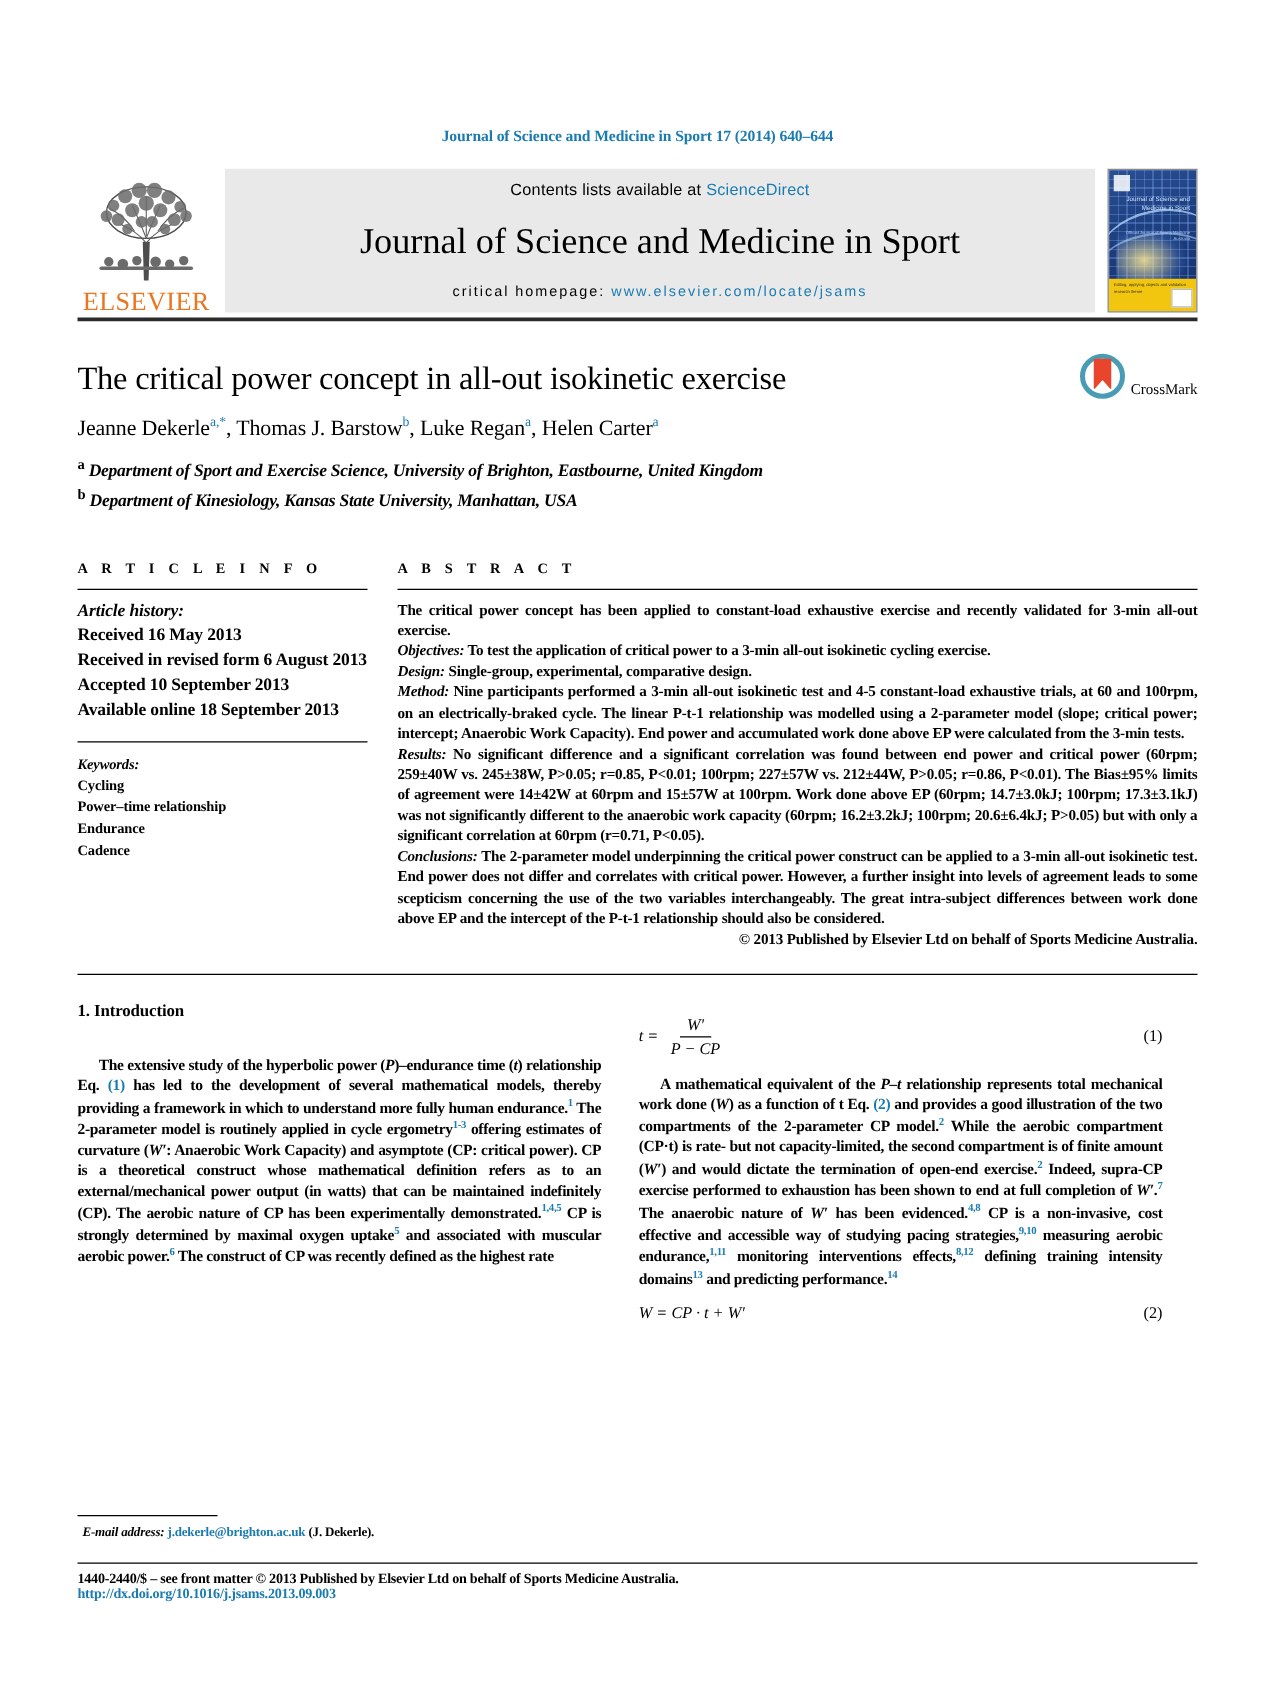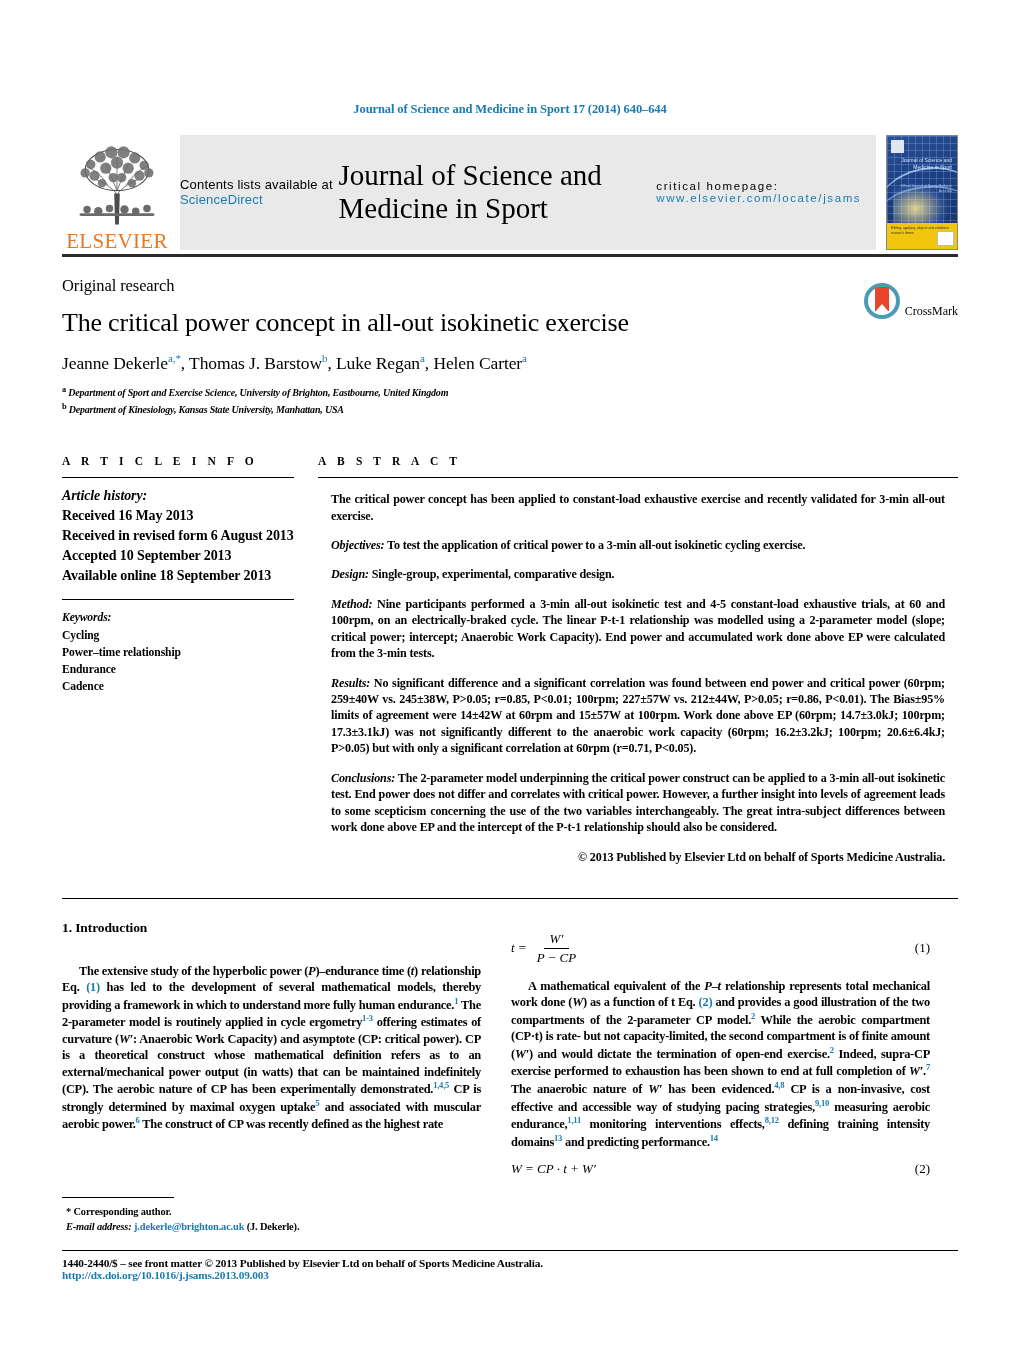--- a/index.html
+++ b/index.html
@@ -52,21 +52,21 @@
     font-size: 21px;
     letter-spacing: 0.3px;
     line-height: 1;
     padding-top: 1px;
   }
   .banner {
     flex: 1 1 auto;
     background: #e9e9e9;
     margin: 2px 6px 4px 8px;
     display: flex;
-    flex-direction: row;
+    flex-direction: column;
     justify-content: space-between;
     align-items: center;
     padding: 9px 0 10px 0;
   }
   .banner-top { font-size: 13px; letter-spacing: 0.2px; font-family: "Liberation Sans", sans-serif; }
   .sciencedirect { color: #1a7bb0; }
   .banner-title {
     font-family: "Liberation Serif", serif;
     font-size: 29px;
     letter-spacing: 0px;
@@ -139,21 +139,21 @@
   .kicker { font-size: 16.5px; letter-spacing: -0.1px; }
   .art-title {
     font-size: 26px;
     margin-top: 13px;
     letter-spacing: -0.2px;
     line-height: 1.1;
   }
   .authors { font-size: 17.5px; margin-top: 14px; letter-spacing: -0.1px; }
   .authors sup { color: #1a7bb0; font-size: 11px; }
   .affil {
-    font-size: 10px;
+    font-size: 14px;
     font-style: italic;
     font-weight: bold;
     line-height: 1.45;
     margin-top: 11px;
     letter-spacing: -0.2px;
   }
   .affil sup { font-style: normal; }
 
   .crossmark {
     position: absolute; right: 0; top: 26px;
@@ -190,21 +190,21 @@
   .hist { font-size: 14px; line-height: 1.42; margin-top: 8px; letter-spacing: -0.1px; font-weight: bold;}
   .hist .it { font-style: italic; }
   .kw { font-size: 11.6px; line-height: 1.48; margin-top: 9px; letter-spacing: -0.1px; font-weight: bold;}
   .kw .it { font-style: italic; }
   .rule2 { border-top: 1px solid #000; margin-top: 14px; }
 
   .abs-body {
     font-size: 12.1px; line-height: 1.36; margin-top: 8px;
     text-align: justify; letter-spacing: -0.15px; font-weight: bold;
   }
-  .abs-body p { margin: 13px; }
+  .abs-body p { margin: 0; }
   .abs-body .lbl { font-style: italic; }
   .copyright { text-align: right; margin-top: 7px; }
 
   .bigrule { border-top: 1px solid #000; margin-top: 20px; }
 
   
   .body2 { display: flex; gap: 30px; margin-top: 21px; }
   .bcol { width: 419px; flex: 0 0 419px; }
   h2.secnum {
     font-size: 13.5px; font-weight: bold; margin: 0 0 27px 0;
@@ -323,21 +323,20 @@
       <div class="cov-title">Journal of Science and Medicine in Sport</div>
       <div class="cov-sub">Official Journal of Sports Medicine Australia</div>
       <div class="yellow">
         <span class="ytext">Editing, applying, objects and validation research theme</span>
       </div>
       <div class="sma"></div>
     </div>
   </div>
 
   <div class="titleblock">
-    <div class="kicker">Original research</div>
     <div class="art-title">The critical power concept in all-out isokinetic exercise</div>
 
     <div class="authors">
       <span>Jeanne Dekerle</span><sup>a,*</sup>, <span>Thomas J. Barstow</span><sup>b</sup>, <span>Luke Regan</span><sup>a</sup>, <span>Helen Carter</span><sup>a</sup>
     </div>
 
     <div class="affil">
       <div><sup>a</sup> <span>Department of Sport and Exercise Science, University of Brighton, Eastbourne, United Kingdom</span></div>
       <div><sup>b</sup> <span>Department of Kinesiology, Kansas State University, Manhattan, USA</span></div>
     </div>
@@ -415,21 +414,20 @@
         <span>W = CP · t + W′</span>
         <span class="eqnum">(2)</span>
       </div>
 
     </div>
   </div>
 
   <div class="footnote">
     <div class="fn-rule"></div>
     <div class="fn-text">
-      <div class="fn-row">*  Corresponding author.</div>
       <div class="fn-row"><span class="it">E-mail address:</span> <span class="mail">j.dekerle@brighton.ac.uk</span> <span>(J. Dekerle).</span></div>
     </div>
   </div>
 
   <div class="pagefoot">
     <div class="pf-rule"></div>
     <div class="pf-line1">1440-2440/$ – see front matter © 2013 Published by Elsevier Ltd on behalf of Sports Medicine Australia.</div>
     <div class="pf-line2">http://dx.doi.org/10.1016/j.jsams.2013.09.003</div>
   </div>
 

